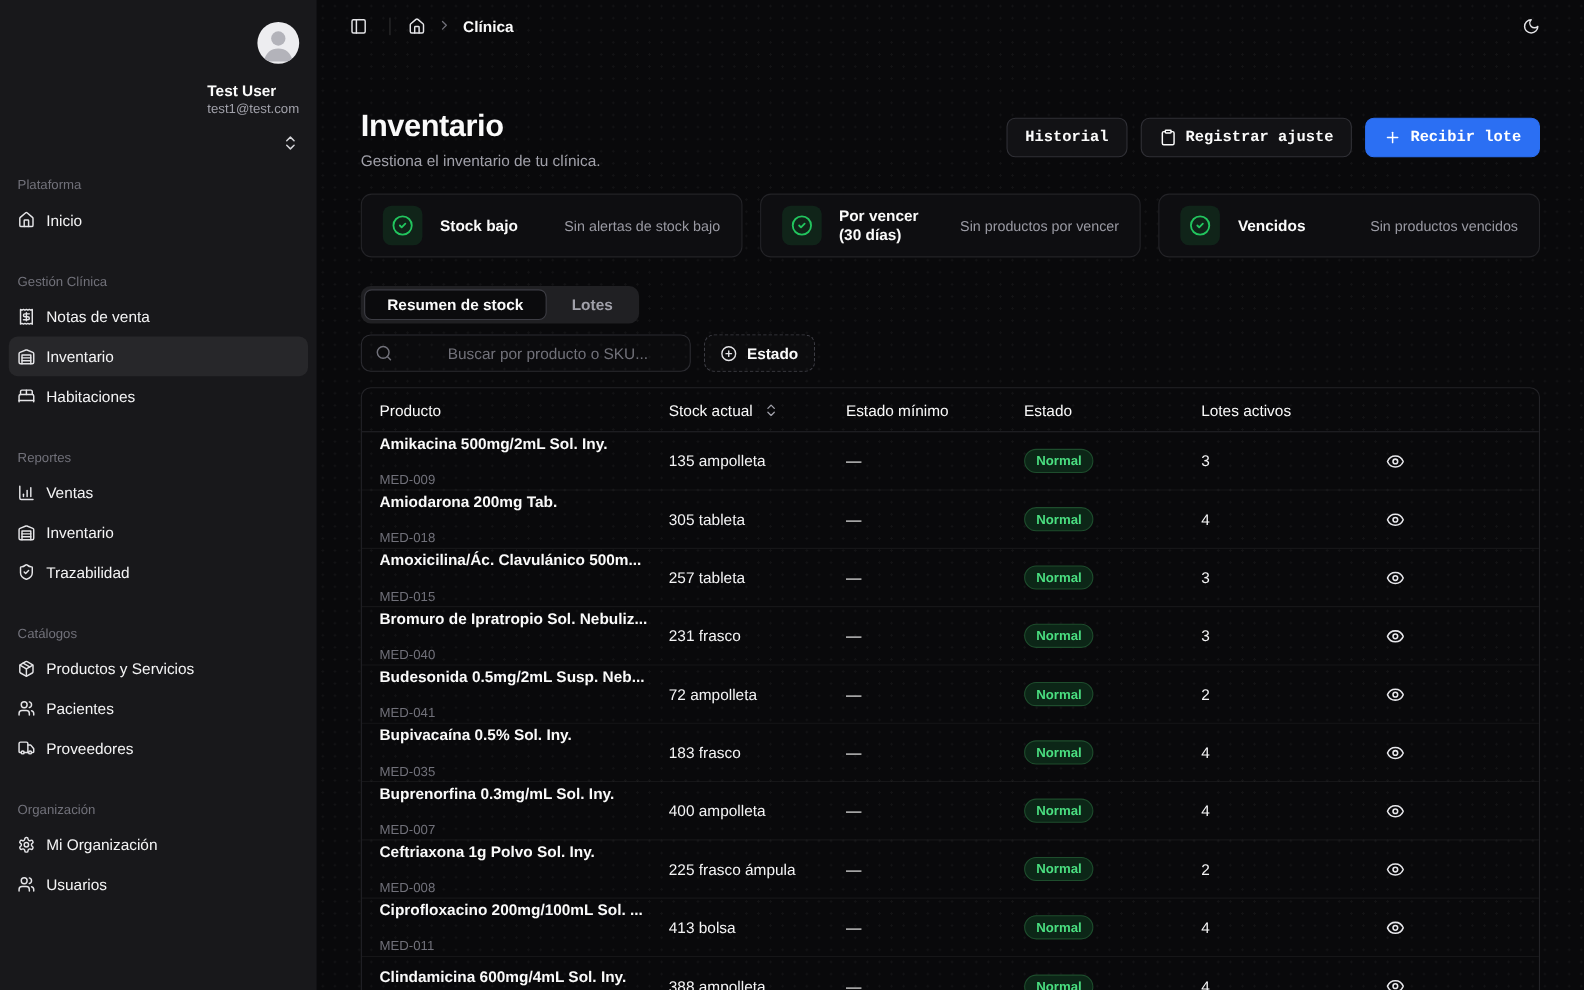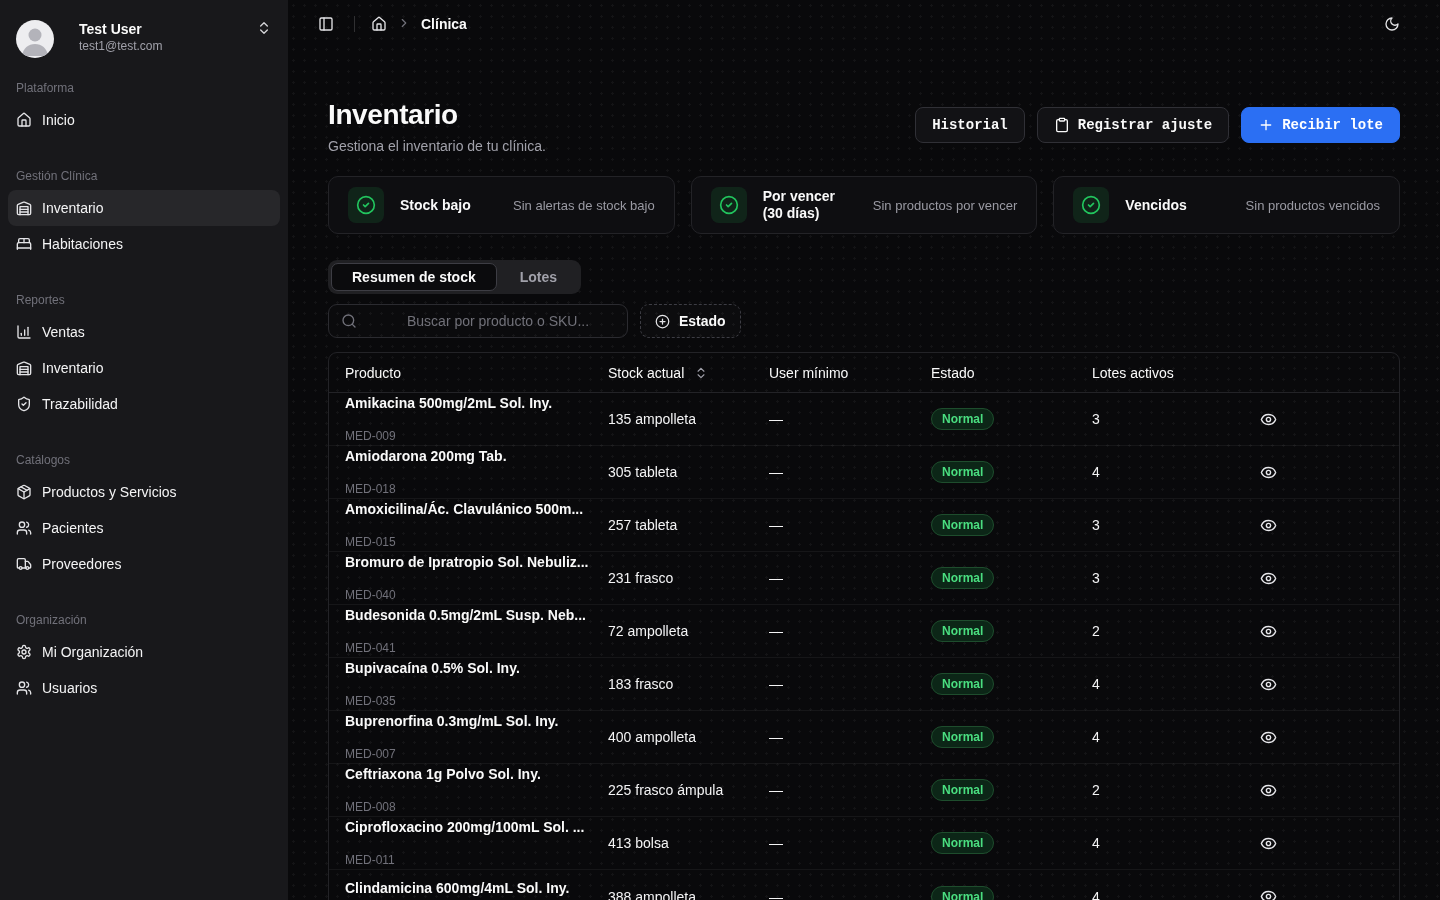--- a/index.html
+++ b/index.html
@@ -6,21 +6,21 @@
   html, body { width: 1440px; height: 900px; overflow: hidden; }
   body {
     font-family: "Liberation Sans", "DejaVu Sans", sans-serif;
     background: #09090b; color: #fafafa; display: flex;
     --accent: #2b6ff3; --green: #22c55e; --badge: #4ade80;
   }
   svg { display: block; }
 
   
   .sidebar { width: 288px; flex-shrink: 0; background: #18181b; display: flex; flex-direction: column; }
-  .user-btn { display: flex; align-items: flex-start; gap: 25px; margin: 12px 8px 0; padding: 8px; border-radius: 8px; cursor: pointer; }
+  .user-btn { display: flex; align-items: flex-end; gap: 15px; margin: 12px 8px 0; padding: 8px; border-radius: 8px; cursor: pointer; flex-direction: column; }
   .avatar { width: 38px; height: 38px; border-radius: 50%; background: #ededf0; overflow: hidden; flex-shrink: 0; }
   .user-meta { flex: 1; min-width: 0; }
   .user-name { font-size: 14px; font-weight: 700; line-height: 18px; }
   .user-email { font-size: 12px; color: #a1a1aa; line-height: 16px; }
   .user-chevrons { color: #d4d4d8; }
 
   .nav { flex: 1; padding: 14px 8px 8px; overflow: hidden; }
   .nav-section + .nav-section { margin-top: 30px; }
   .nav-label { font-size: 12px; color: #71717a; padding: 0 8px; height: 16px; line-height: 16px; margin-bottom: 6px; }
   .nav-item { display: flex; align-items: center; gap: 10px; height: 36px; padding: 0 8px; border-radius: 8px; font-size: 14px; color: #f4f4f5; cursor: pointer; }
@@ -113,20 +113,30 @@
                 <path d="M3 10a2 2 0 0 1 .709-1.528l7-5.999a2 2 0 0 1 2.582 0l7 5.999A2 2 0 0 1 21 10v9a2 2 0 0 1-2 2H5a2 2 0 0 1-2-2z"></path>
               </svg>
             </span>
     <span class="ni-label">Inicio</span>
   </div>
         </div>
   </div>
       <div class="nav-section">
     <div class="nav-label">Gestión Clínica</div>
     <div class="nav-items">
+          <div class="nav-item">
+    <span class="ni-icon">
+              <svg width="16" height="16" viewBox="0 0 24 24" fill="none" stroke="currentColor" stroke-width="2" stroke-linecap="round" stroke-linejoin="round">
+                <path d="M4 2v20l2-1 2 1 2-1 2 1 2-1 2 1 2-1 2 1V2l-2 1-2-1-2 1-2-1-2 1-2-1-2 1Z"></path>
+                <path d="M16 8h-6a2 2 0 1 0 0 4h4a2 2 0 1 1 0 4H8"></path>
+                <path d="M12 17.5v-11"></path>
+              </svg>
+            </span>
+    <span class="ni-label">Notas de venta</span>
+  </div>
           <div class="nav-item active">
     <span class="ni-icon">
               <svg width="16" height="16" viewBox="0 0 24 24" fill="none" stroke="currentColor" stroke-width="2" stroke-linecap="round" stroke-linejoin="round">
                 <path d="M22 8.35V20a2 2 0 0 1-2 2H4a2 2 0 0 1-2-2V8.35a2 2 0 0 1 1.26-1.85l8-3.2a2 2 0 0 1 1.48 0l8 3.2A2 2 0 0 1 22 8.35Z"></path>
                 <path d="M6 22V10h12v12"></path>
                 <path d="M6 14h12"></path>
                 <path d="M6 18h12"></path>
               </svg>
             </span>
     <span class="ni-label">Inventario</span>
@@ -386,21 +396,21 @@
         <div class="cell-product">Producto</div>
         <div class="th-flex">
           <span>Stock actual</span>
           <span class="sort-ic">
               <svg width="14" height="14" viewBox="0 0 24 24" fill="none" stroke="currentColor" stroke-width="2" stroke-linecap="round" stroke-linejoin="round">
                 <path d="m7 15 5 5 5-5"></path>
                 <path d="m7 9 5-5 5 5"></path>
               </svg>
             </span>
         </div>
-        <div>User mínimo</div>
+        <div>Estado mínimo</div>
         <div>Estado</div>
         <div>Lotes activos</div>
         <div></div>
       </div>
       <div>
           <div class="trow tr">
     <div class="cell-product">
       <div class="p-name">Amikacina 500mg/2mL Sol. Iny.</div>
       <div class="p-sku">MED-009</div>
     </div>

